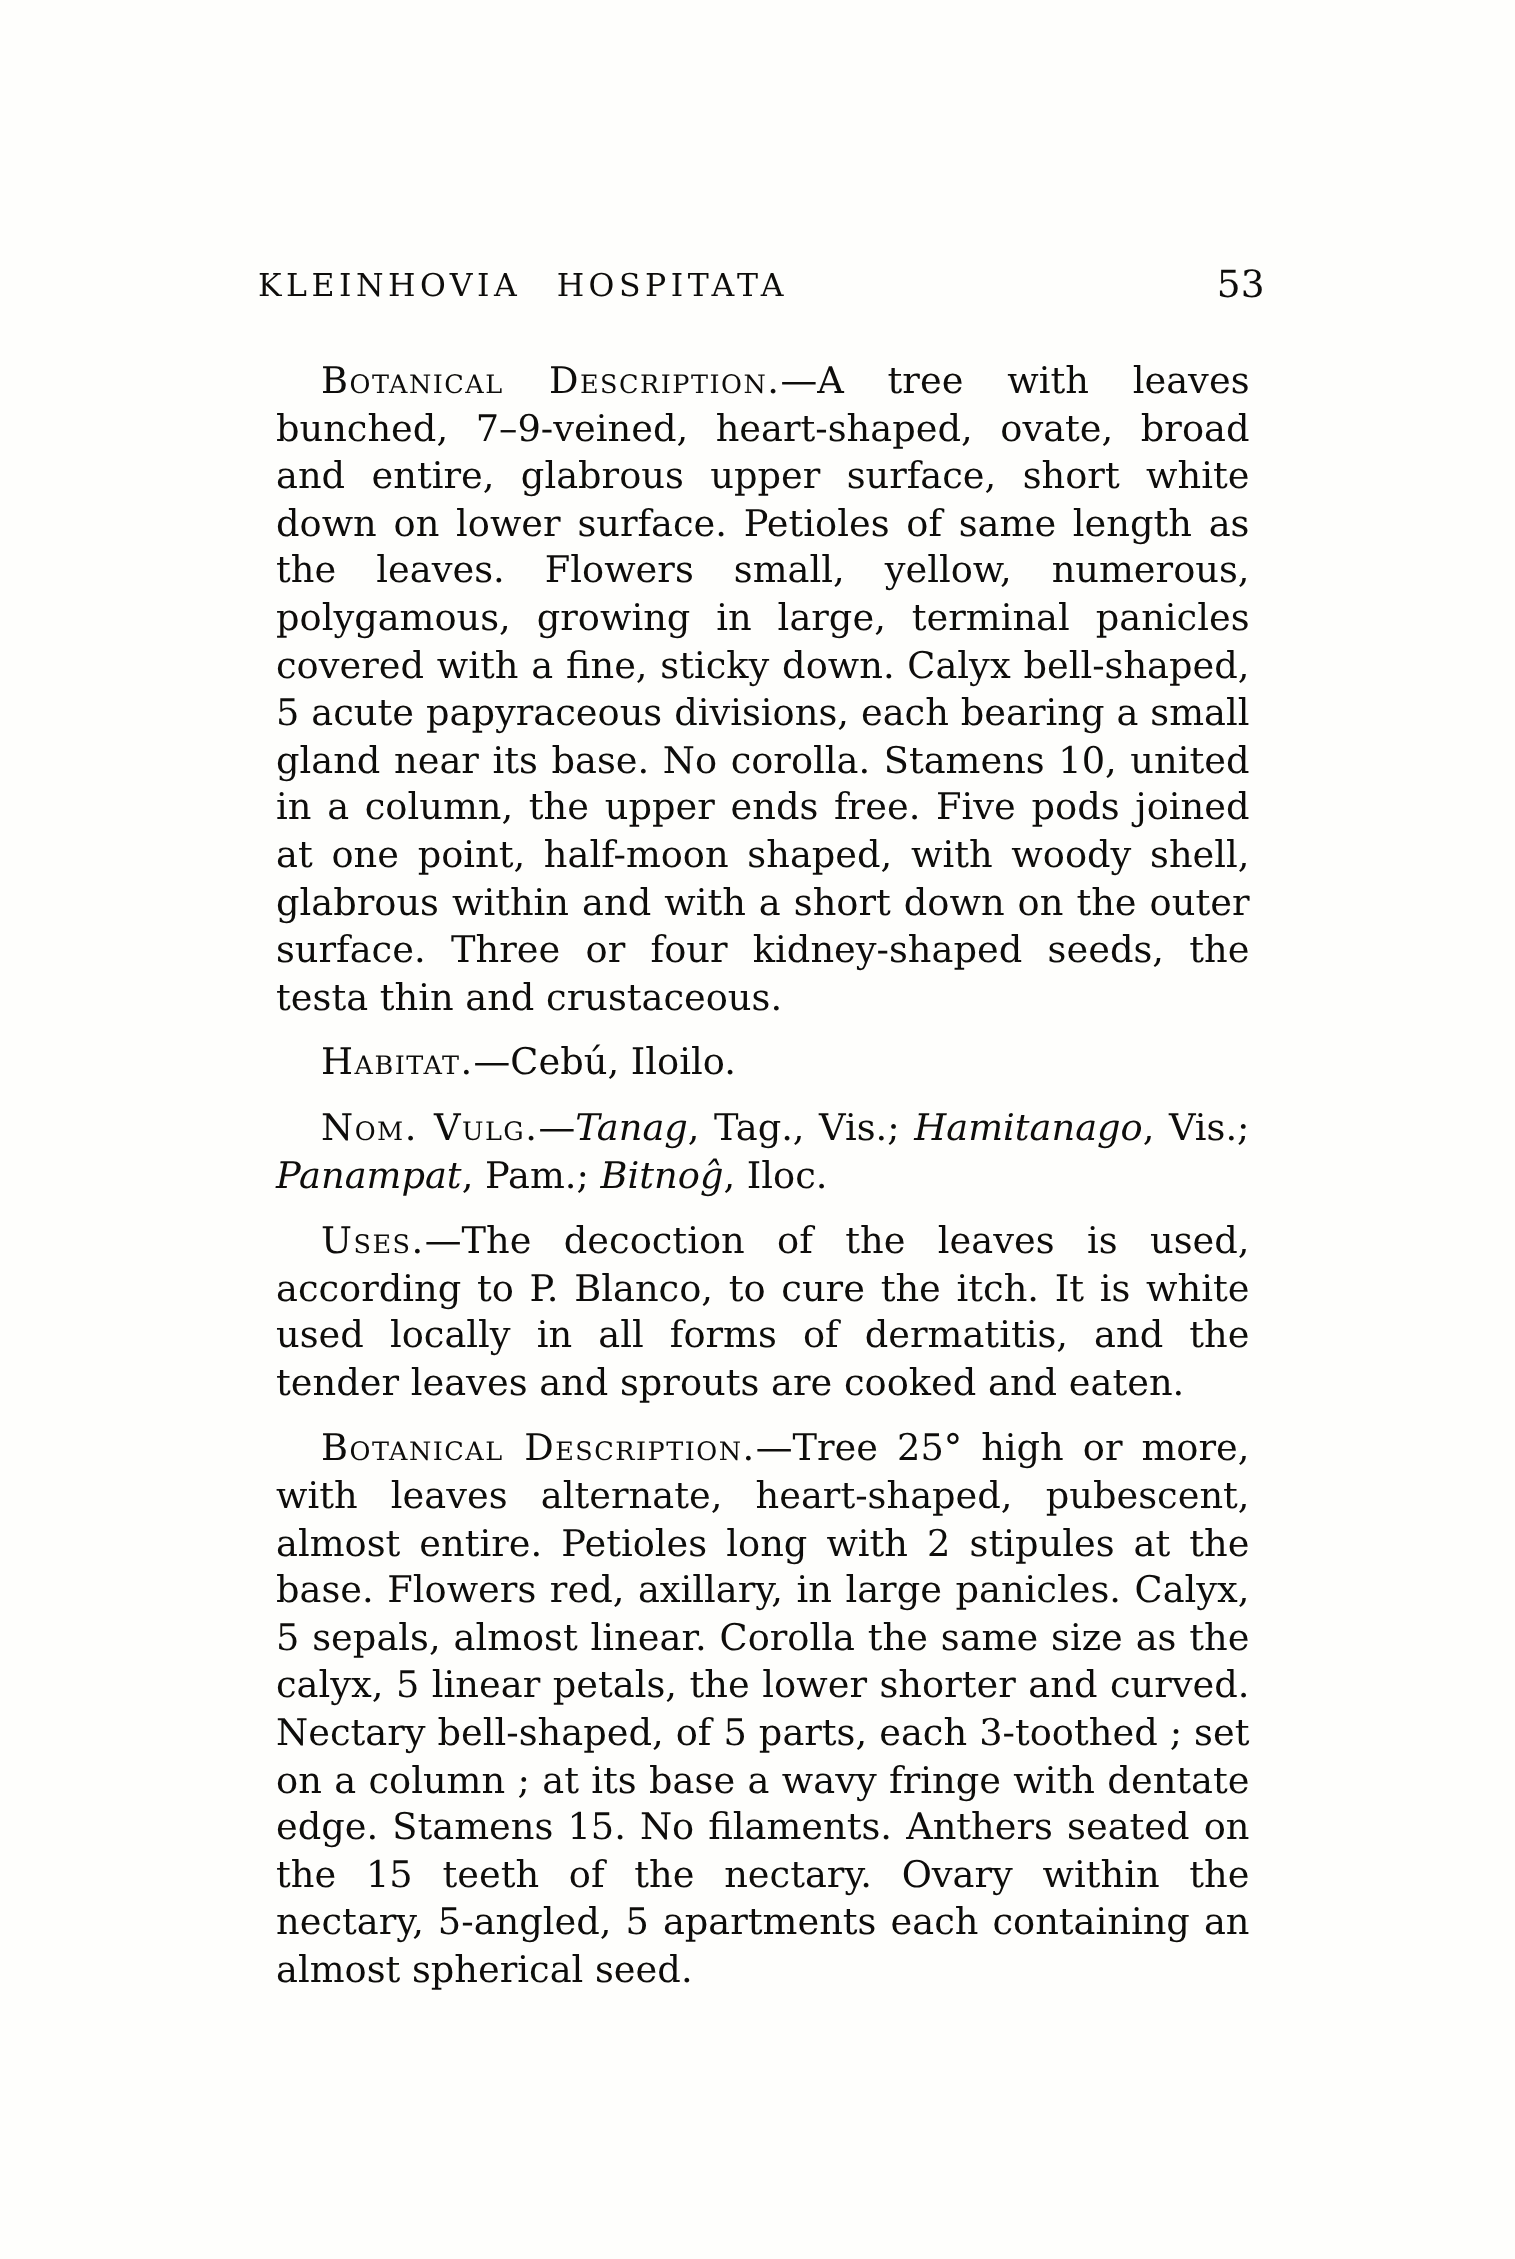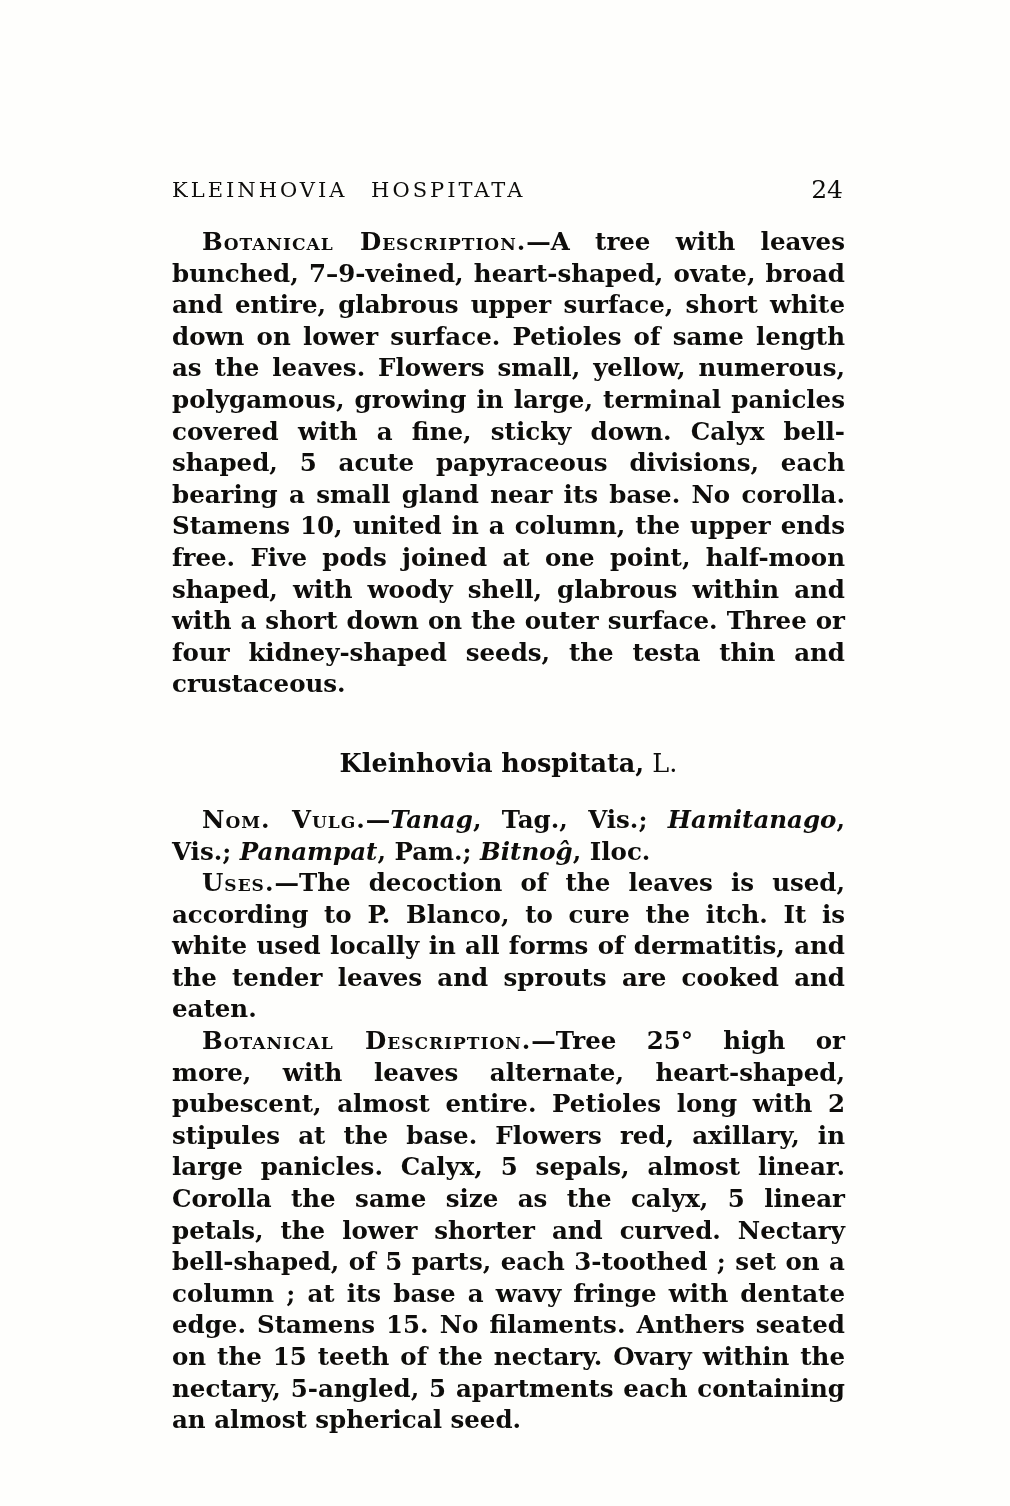--- a/index.html
+++ b/index.html
@@ -46,23 +46,22 @@
   .text-block {
     position: absolute;
     top: 226px;
     left: 172px;
     width: 673px;
     font-size: 24.5px;
     line-height: 31.6px;
     text-align: justify;
   }
   .para {
-    margin: 0;
+    margin: 12px;
     text-indent: 30px;
-    font-weight: bold;
   }
   .seg-smallcaps {
     font-variant: small-caps;
     letter-spacing: 1px;
   }
   .seg-italic {
     font-style: italic;
   }
   .seg-bold {
     font-weight: bold;
@@ -78,22 +77,22 @@
     margin: 47px 0 25px 0;
     line-height: 32px;
   }
 </style>
 </head>
 <body>
 
 <div class="page">
   <header class="running-header">
     <span class="running-title">KLEINHOVIA HOSPITATA</span>
-    <span class="page-number">24</span>
+    <span class="page-number">53</span>
   </header>
   <main class="text-block">
       <p class="para"><span class="seg-smallcaps">Botanical Description.</span><span class="seg-normal">—A tree with leaves bunched, 7–9-veined, heart-shaped, ovate, broad and entire, glabrous upper surface, short white down on lower surface.  Petioles of same length as the leaves.  Flowers small, yellow, numerous, polygamous, growing in large, terminal panicles covered with a fine, sticky down.  Calyx bell-shaped, 5 acute papyraceous divisions, each bearing a small gland near its base.  No corolla.  Stamens 10, united in a column, the upper ends free.  Five pods joined at one point, half-moon shaped, with woody shell, glabrous within and with a short down on the outer surface.  Three or four kidney-shaped seeds, the testa thin and crustaceous.</span></p>
-      <h2 class="species-heading"><span class="seg-bold">Kleinhovia hospitata,</span><span class="seg-normal"> L.</span></h2>
+      <p class="para"><span class="seg-smallcaps">Habitat.</span><span class="seg-normal">—Cebú, Iloilo.</span></p>
       <p class="para"><span class="seg-smallcaps">Nom. Vulg.</span><span class="seg-normal">—</span><span class="seg-italic">Tanag</span><span class="seg-normal">, Tag., Vis.; </span><span class="seg-italic">Hamitanago</span><span class="seg-normal">, Vis.; </span><span class="seg-italic">Panampat</span><span class="seg-normal">, Pam.; </span><span class="seg-italic">Bitnoĝ</span><span class="seg-normal">, Iloc.</span></p>
       <p class="para"><span class="seg-smallcaps">Uses.</span><span class="seg-normal">—The decoction of the leaves is used, according to P. Blanco, to cure the itch.  It is white used locally in all forms of dermatitis, and the tender leaves and sprouts are cooked and eaten.</span></p>
       <p class="para"><span class="seg-smallcaps">Botanical Description.</span><span class="seg-normal">—Tree 25° high or more, with leaves alternate, heart-shaped, pubescent, almost entire.  Petioles long with 2 stipules at the base.  Flowers red, axillary, in large panicles.  Calyx, 5 sepals, almost linear.  Corolla the same size as the calyx, 5 linear petals, the lower shorter and curved.  Nectary bell-shaped, of 5 parts, each 3-toothed ; set on a column ; at its base a wavy fringe with dentate edge.  Stamens 15.  No filaments.  Anthers seated on the 15 teeth of the nectary.  Ovary within the nectary, 5-angled, 5 apartments each containing an almost spherical seed.</span></p>
     </main>
 </div>
 
 </body></html>

